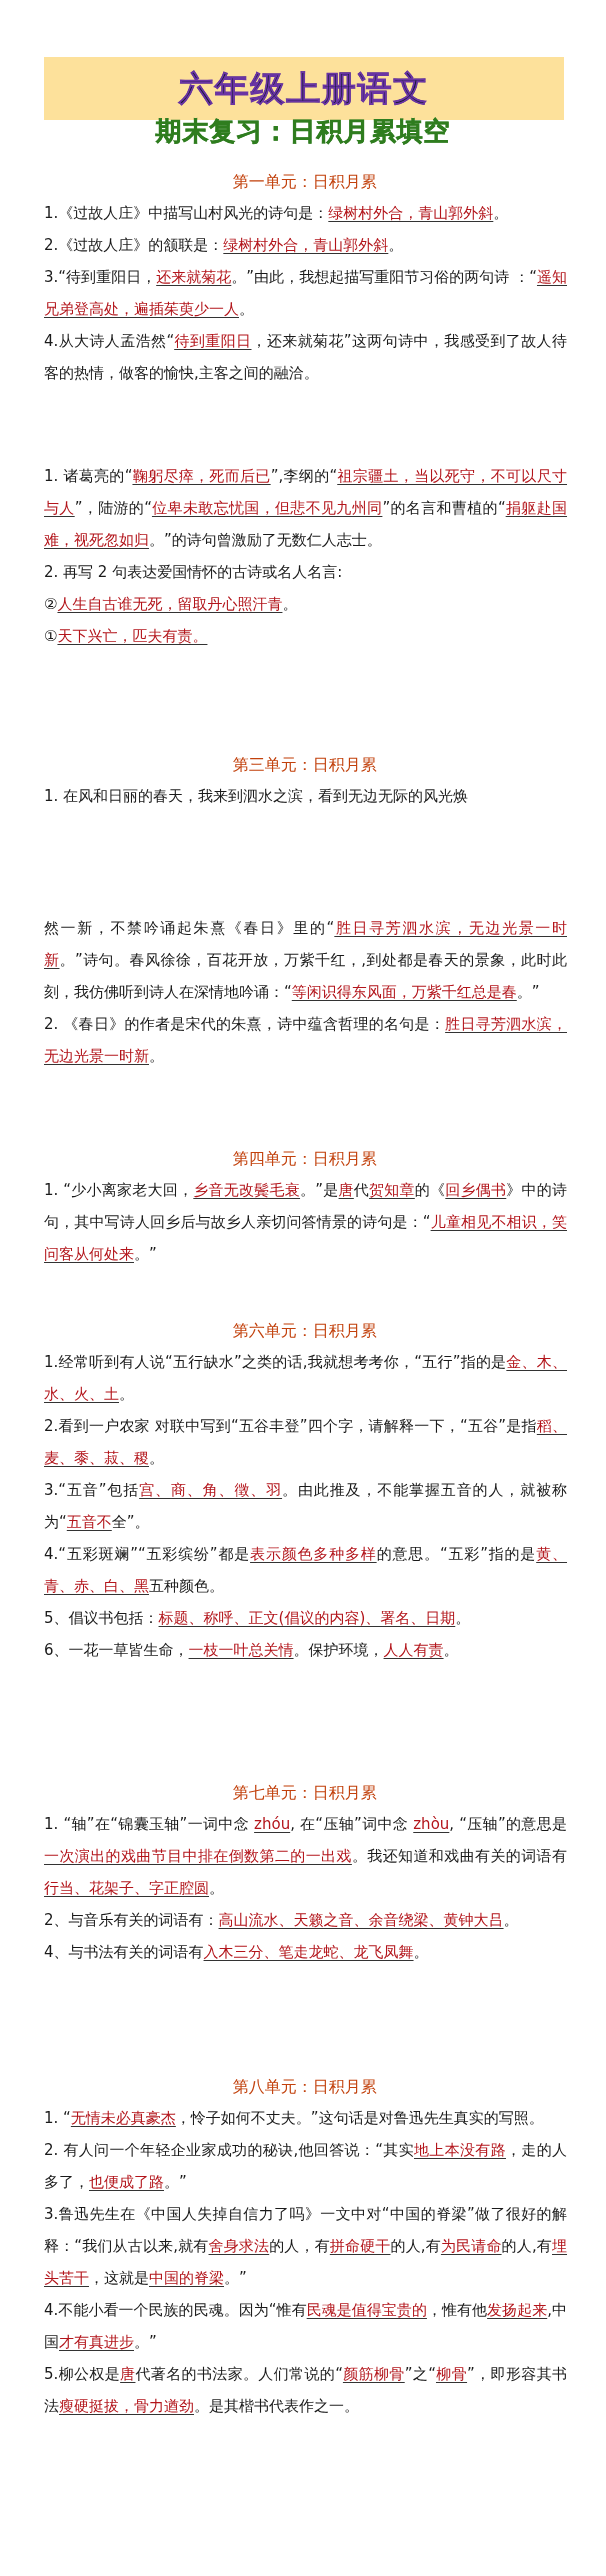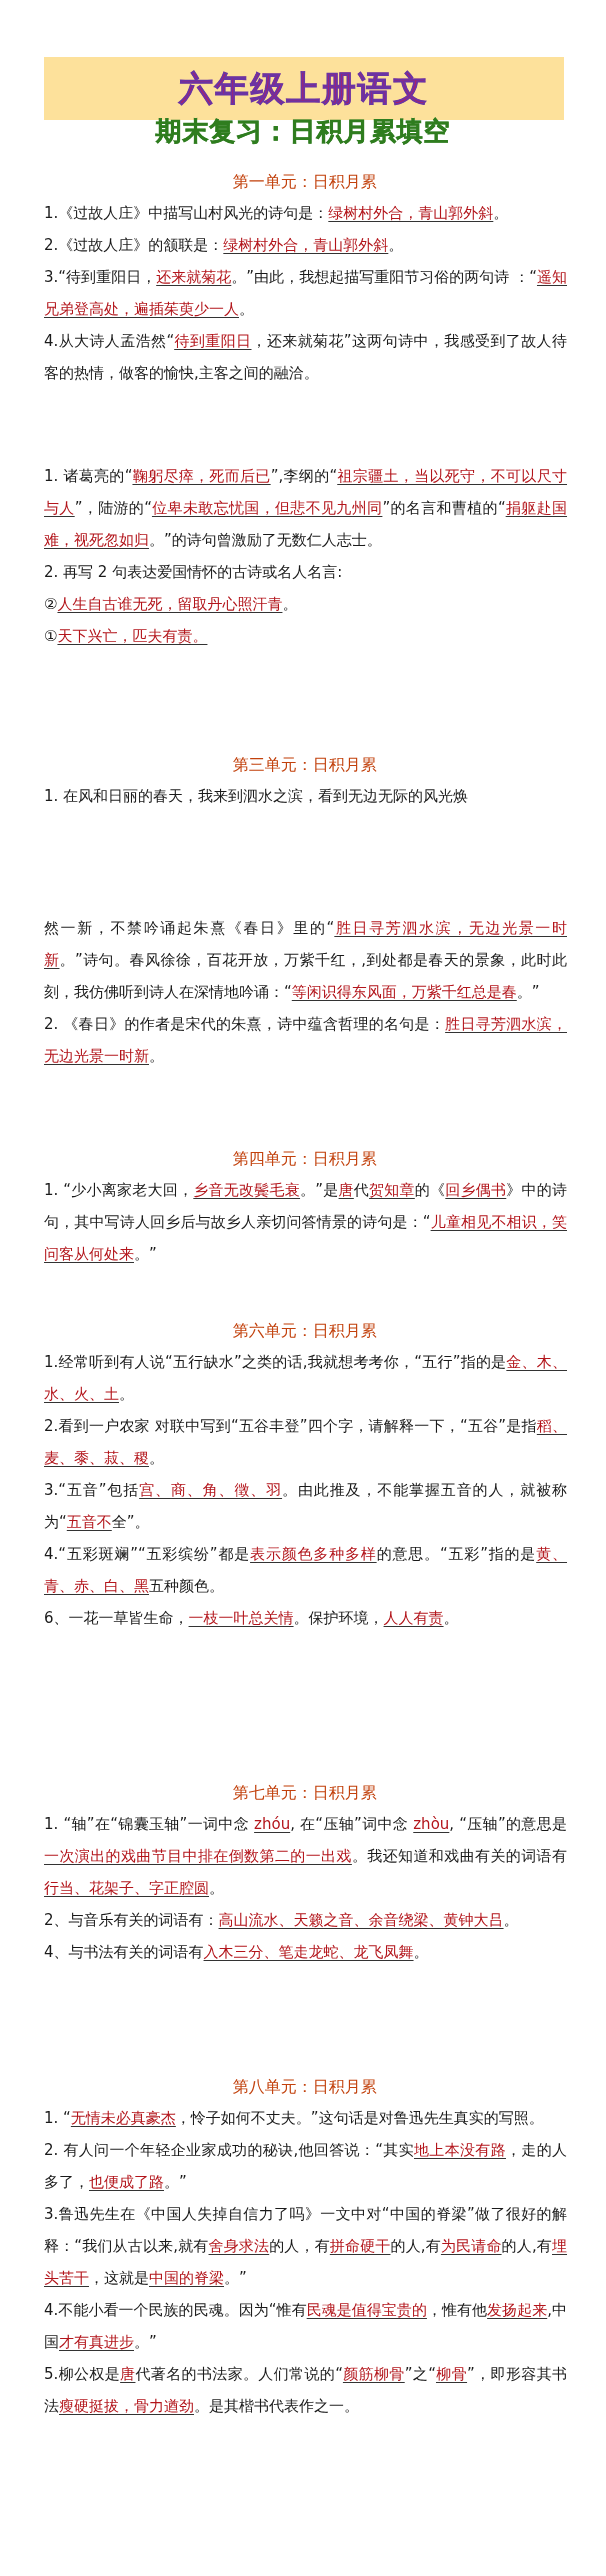--- a/index.html
+++ b/index.html
@@ -1,20 +1,20 @@
 <!DOCTYPE html>
 <html style="font-size:13.5px"><head>
 <meta charset="utf-8">
 <style>
   html, body { margin: 0; padding: 0; background: #ffffff; }
   body { width: 606px; height: 2576px; position: relative; overflow: hidden;
          font-family: "DejaVu Sans", "Liberation Sans", sans-serif; color: #1a1a1a; }
   .title-band { position: absolute; left: 44px; top: 57px; width: 520px; height: 63px;
                 background: #fde19b; display: flex; align-items: center; justify-content: center; }
-  .title { font-size: 34px; font-weight: 900; color: #be185d; letter-spacing: 1.7px;
+  .title { font-size: 34px; font-weight: 900; color: #0f172a; letter-spacing: 1.7px;
            -webkit-text-stroke: 0.8px #6a34a4; }
   .subtitle { position: absolute; left: 0; top: 114px; width: 606px; text-align: center;
               font-size: 26px; font-weight: 900; color: #2f7d1f; letter-spacing: 0.8px;
               -webkit-text-stroke: 0.5px #2f7d1f; }
   .section { position: absolute; left: 44px; width: 523px; }
   .sec-heading { text-align: center; font-size: 16px; color: #c2410c; height: 30px; line-height: 30px;
                  margin-left: -1.7px; }
   .para { font-size: 15px; line-height: 32px; text-align: justify; color: #1a1a1a; margin: 0; }
   .ans { color: #b3151b; text-decoration: underline; text-decoration-color: #333; text-underline-offset: 3.4px;
          text-decoration-thickness: 1.3px; }
@@ -50,20 +50,21 @@
     <div class="section" style="top: 1144px;">
       <div class="sec-heading">第四单元：日积月累</div>
       <p class="para"><span>1. “少小离家老大回，</span><span class="ans">乡音无改鬓毛衰</span><span>。”是</span><span class="ans">唐</span><span>代</span><span class="ans">贺知章</span><span>的《</span><span class="ans">回乡偶书</span><span>》中的诗句，其中写诗人回乡后与故乡人亲切问答情景的诗句是：“</span><span class="ans">儿童相见不相识，笑问客从何处来</span><span>。”</span></p>
     </div>
     <div class="section" style="top: 1316px;">
       <div class="sec-heading">第六单元：日积月累</div>
       <p class="para"><span>1.经常听到有人说“五行缺水”之类的话,我就想考考你，“五行”指的是</span><span class="ans">金、木、水、火、土</span><span>。</span></p>
       <p class="para"><span>2.看到一户农家 对联中写到“五谷丰登”四个字，请解释一下，“五谷”是指</span><span class="ans">稻、麦、黍、菽、稷</span><span>。</span></p>
       <p class="para"><span>3.“五音”包括</span><span class="ans">宫、商、角、徵、羽</span><span>。由此推及，不能掌握五音的人，就被称为“</span><span class="ans">五音不</span><span>全”。</span></p>
       <p class="para"><span>4.“五彩斑斓”“五彩缤纷”都是</span><span class="ans">表示颜色多种多样</span><span>的意思。“五彩”指的是</span><span class="ans">黄、青、赤、白、黑</span><span>五种颜色。</span></p>
+      <p class="para"><span>5、倡议书包括：</span><span class="ans">标题、称呼、正文(倡议的内容)、署名、日期</span><span>。</span></p>
       <p class="para"><span>6、一花一草皆生命，</span><span class="ans">一枝一叶总关情</span><span>。保护环境，</span><span class="ans">人人有责</span><span>。</span></p>
     </div>
     <div class="section" style="top: 1778px;">
       <div class="sec-heading">第七单元：日积月累</div>
       <p class="para"><span>1. “轴”在“锦囊玉轴”一词中念 </span><span class="ans">zhóu</span><span>, 在“压轴”词中念 </span><span class="ans">zhòu</span><span>, “压轴”的意思是</span><span class="ans">一次演出的戏曲节目中排在倒数第二的一出戏</span><span>。我还知道和戏曲有关的词语有</span><span class="ans">行当、花架子、字正腔圆</span><span>。</span></p>
       <p class="para"><span>2、与音乐有关的词语有：</span><span class="ans">高山流水、天籁之音、余音绕梁、黄钟大吕</span><span>。</span></p>
       <p class="para"><span>4、与书法有关的词语有</span><span class="ans">入木三分、笔走龙蛇、龙飞凤舞</span><span>。</span></p>
     </div>
     <div class="section" style="top: 2072px;">
       <div class="sec-heading">第八单元：日积月累</div>

